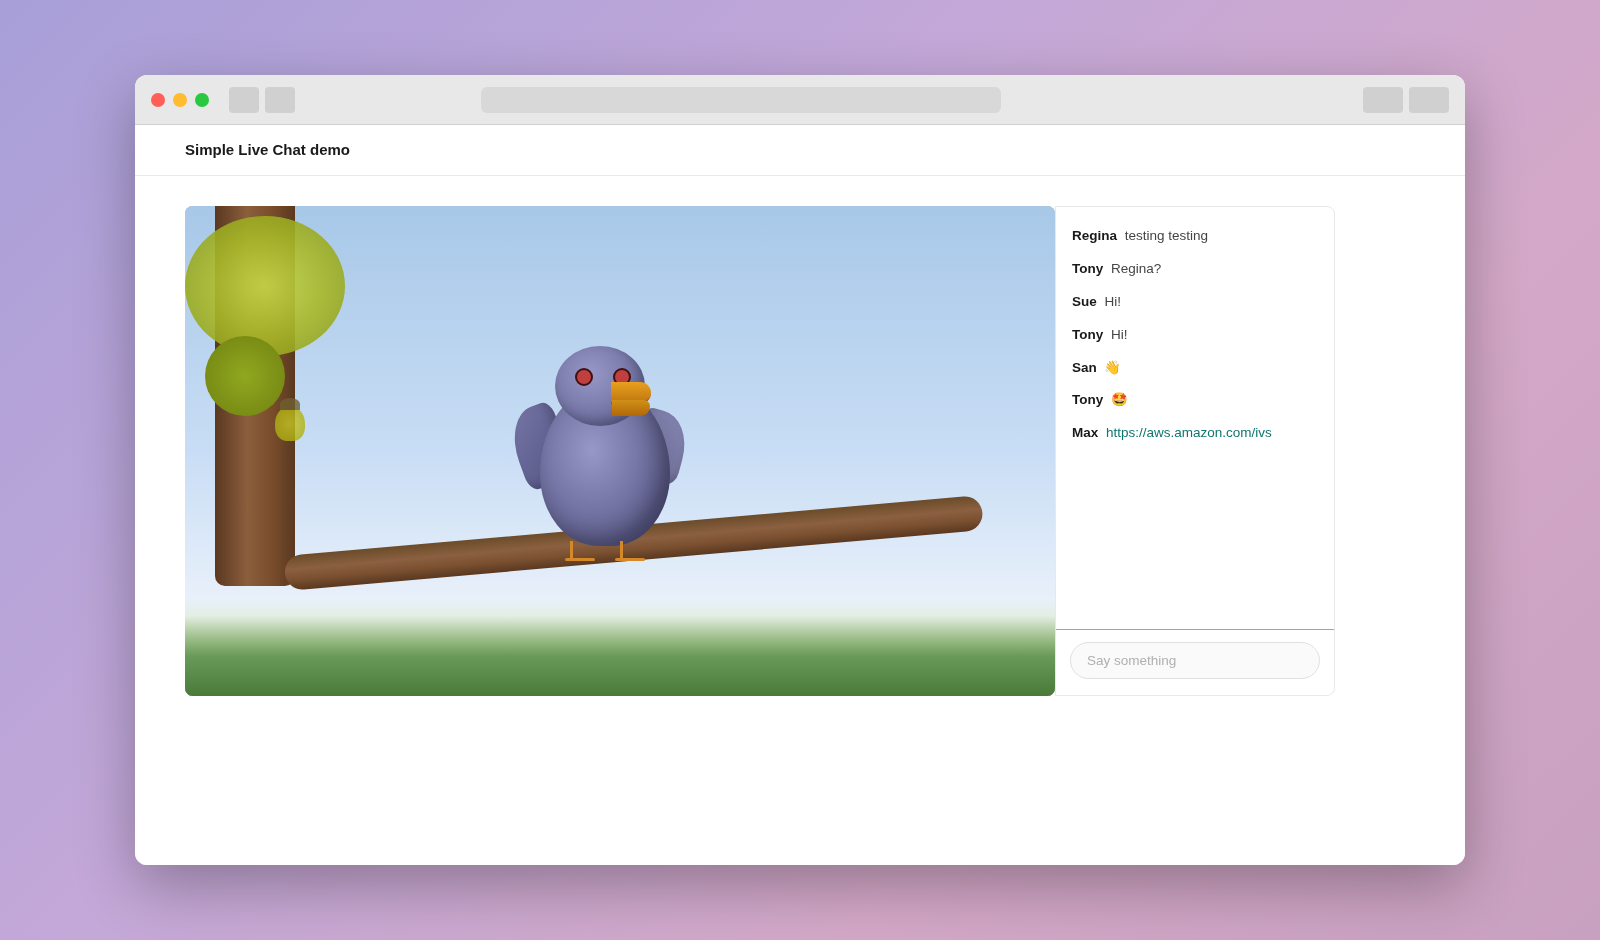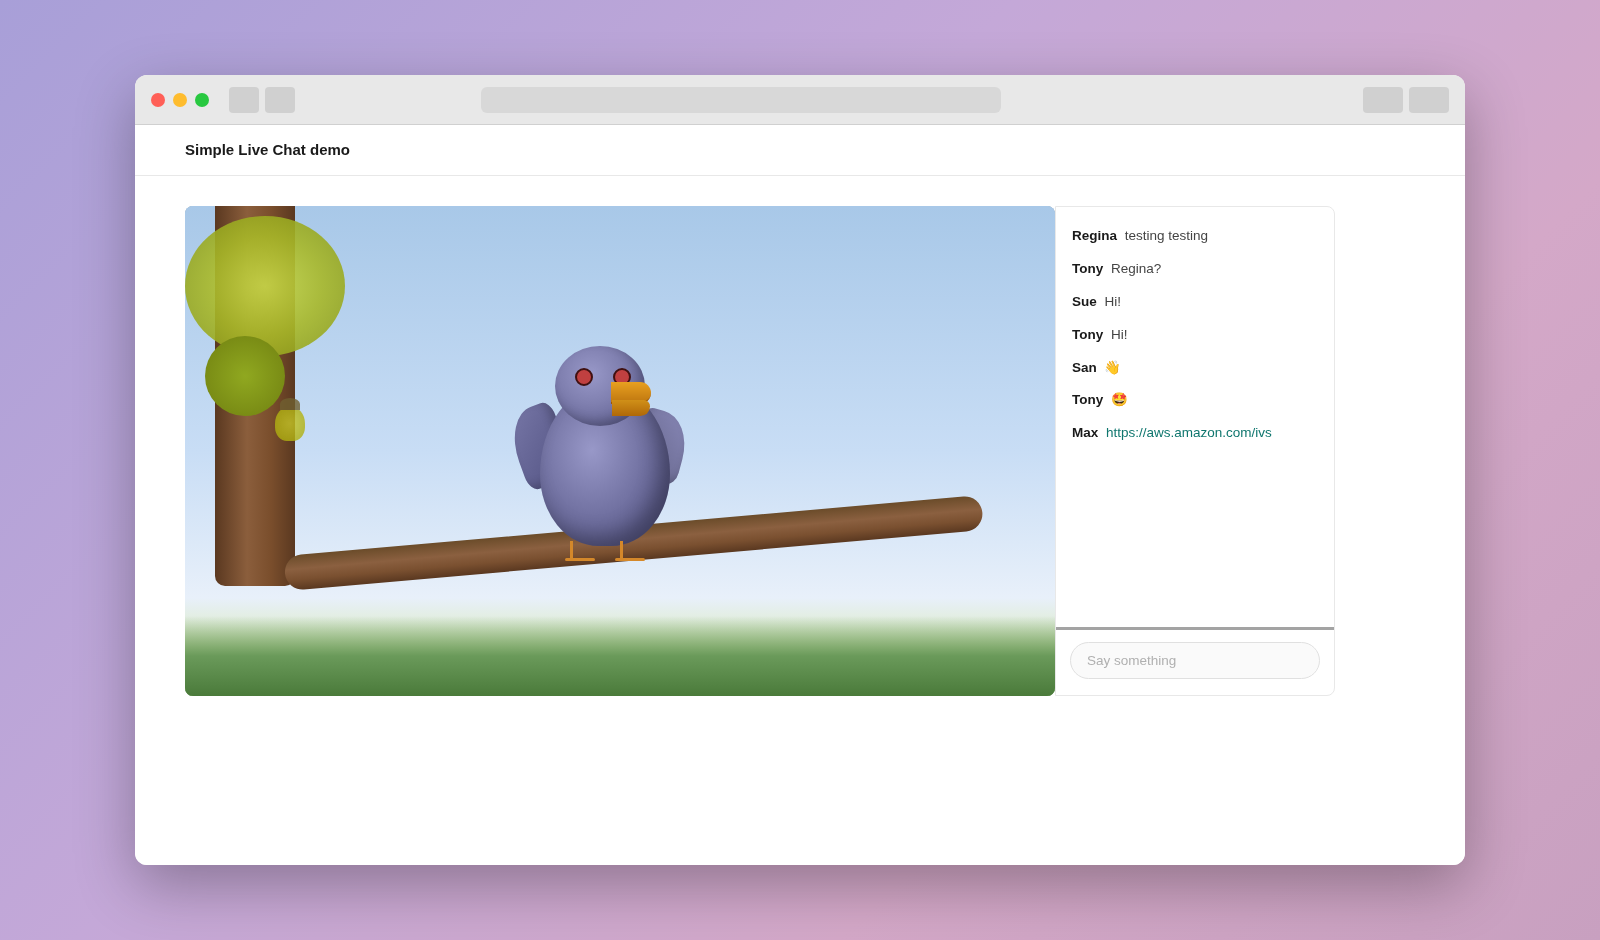--- a/index.html
+++ b/index.html
@@ -403,21 +403,21 @@
       color: #444;
     }
 
     .chat-message .message-link {
       color: #0f766e;
       text-decoration: none;
     }
 
     .chat-input-area {
       padding: 12px 14px 16px;
-      border-top: 3px solid #a3a3a3;
+      border-top: 1px solid #a3a3a3;
     }
 
     .chat-input {
       width: 100%;
       padding: 10px 16px;
       border: 1.5px solid #e0e0e0;
       border-radius: 20px;
       font-size: 13.5px;
       color: #999;
       outline: none;

